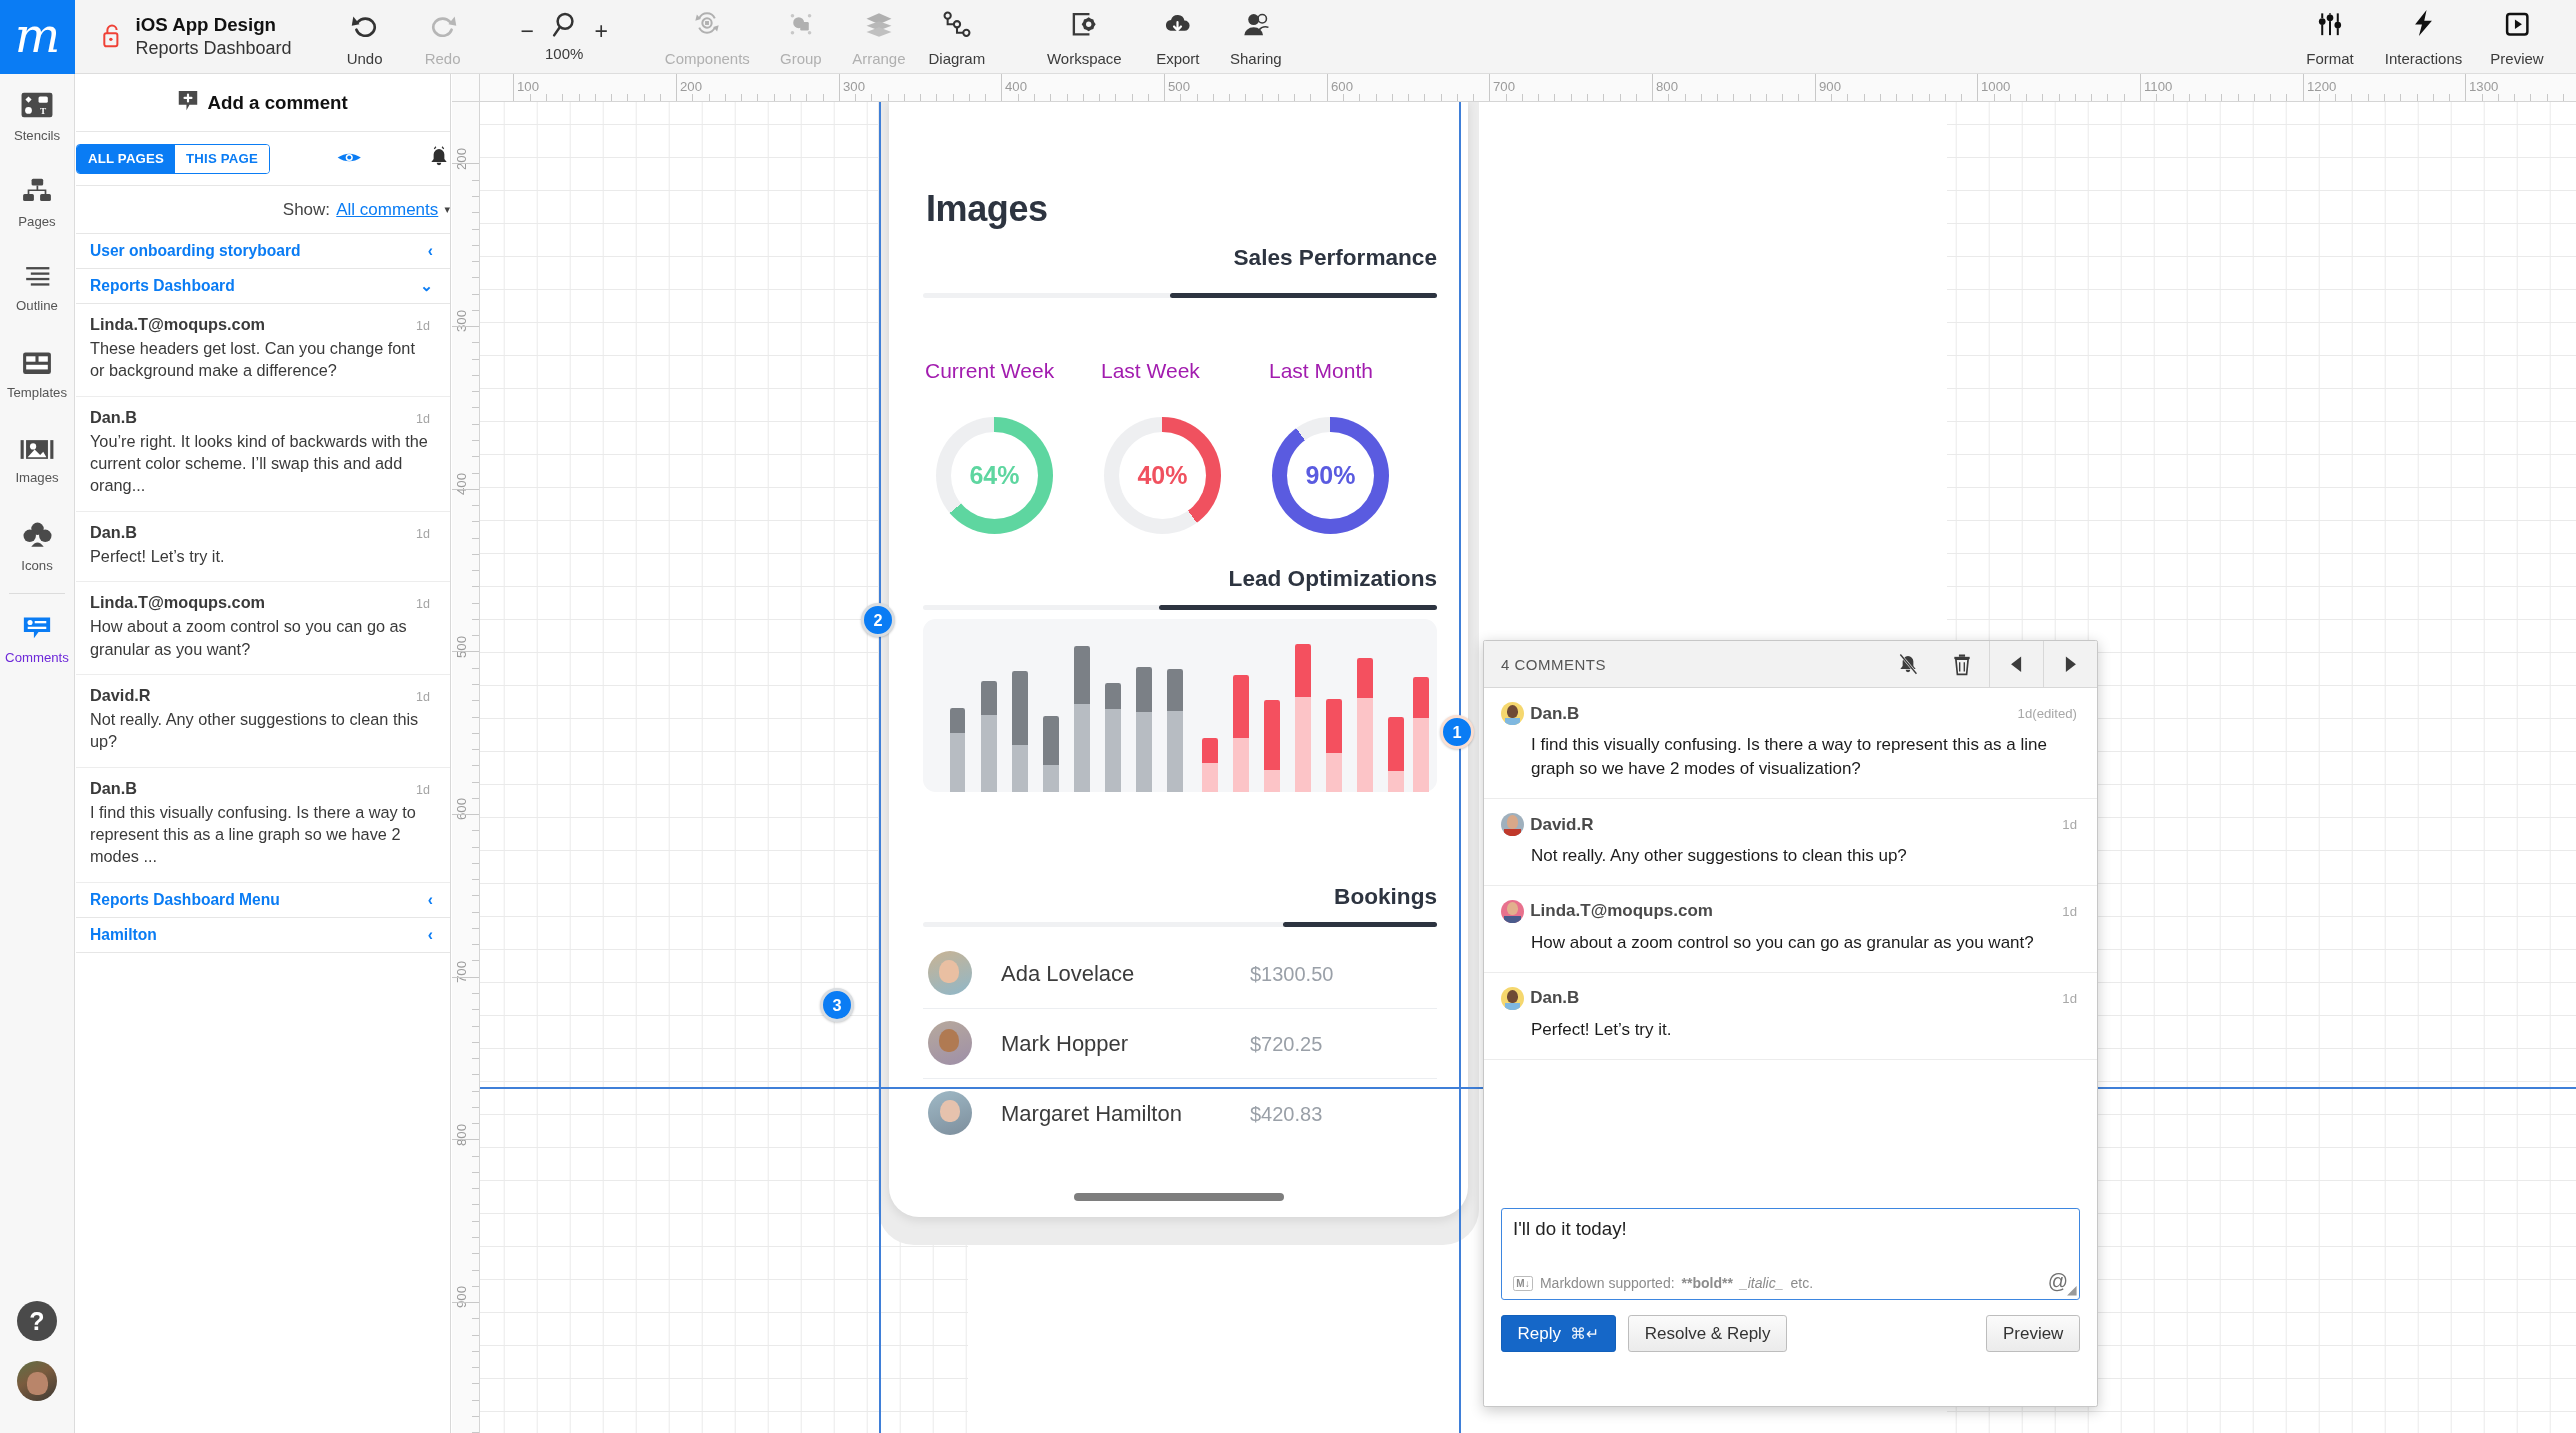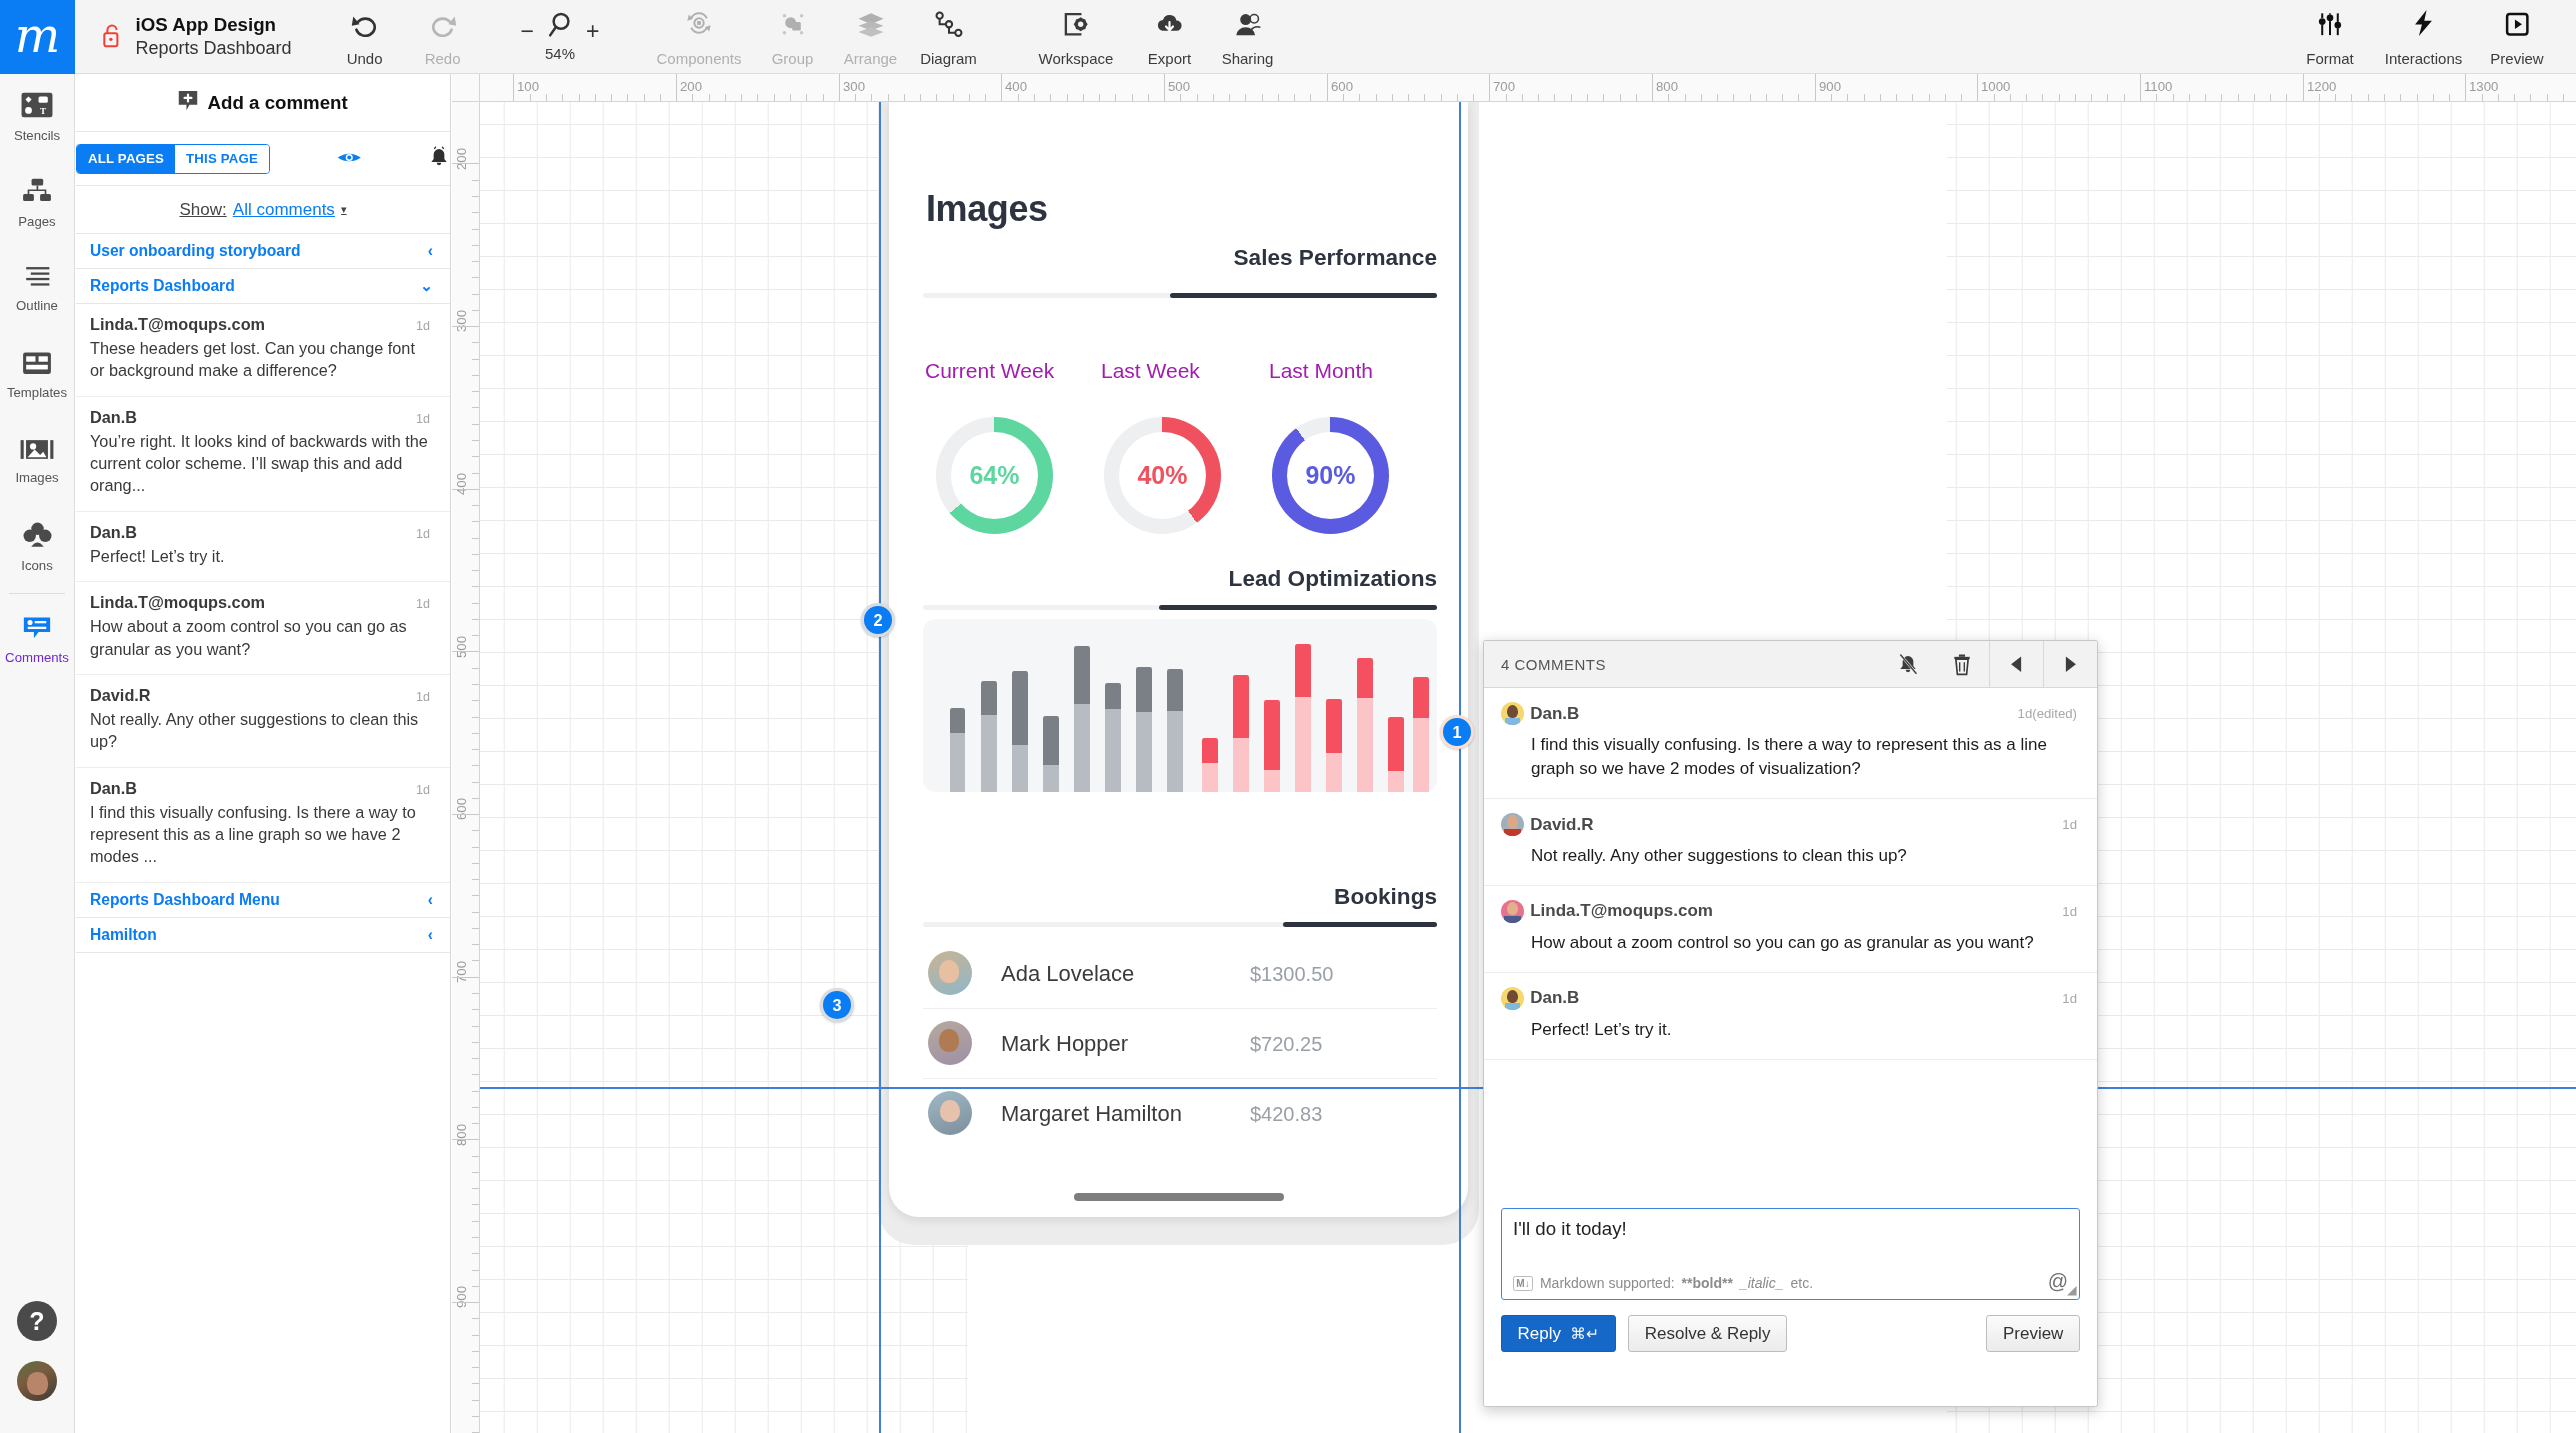--- a/index.html
+++ b/index.html
@@ -84,22 +84,22 @@
   #add-comment .txt { font-size: 18.7px; font-weight: bold; color: #111; }
   #filterbar {
     height: 54px; display: flex; align-items: center; justify-content: space-between; gap: 17px;
     border-bottom: 0.8px solid #e6e6e6;
   }
   .seg { display: flex; border: 1.6px solid #0a7cf4; border-radius: 3.9px; overflow: hidden; height: 30px; }
   .seg div { display: flex; align-items: center; padding: 0 11px; font-size: 13.2px; font-weight: bold; letter-spacing: 0.2px; }
   .seg .on { background: #0a7cf4; color: #fff; }
   .seg .off { background: #fff; color: #0a7cf4; }
   #showrow {
-    height: 48px; display: flex; align-items: center; justify-content: center; gap: 6.2px;
-    border-bottom: 0.8px solid #e6e6e6; font-size: 17px; color: #444; text-decoration: underline;
+    height: 48px; display: flex; align-items: center; justify-content: flex-end; gap: 6.2px;
+    border-bottom: 0.8px solid #e6e6e6; font-size: 17px; color: #444;
   }
   #showrow .link { color: #0a7cf4; text-decoration: underline; }
   #showrow .caret { color: #444; font-size: 11px; }
 
   .grp-row {
     height: 35px; display: flex; align-items: center; justify-content: space-between;
     padding: 0 17px 0 14px; border-bottom: 0.8px solid #e6e6e6;
     font-size: 15.6px; font-weight: bold; color: #0a7cf4;
   }
   .grp-row .chev { font-size: 15.6px; }
@@ -304,21 +304,21 @@
 
   <div id="zoomgrp">
     <span class="pm">−</span>
     <div id="zoom-center">
       <span>
         <svg width="26.5" height="30" viewBox="0 0 34 38">
           <circle cx="18" cy="13" r="9.5" fill="none" stroke="#333" stroke-width="3.2"></circle>
           <line x1="11" y1="21" x2="4" y2="31" stroke="#333" stroke-width="3.2" stroke-linecap="round"></line>
         </svg>
       </span>
-      <span class="lbl">54%</span>
+      <span class="lbl">100%</span>
     </div>
     <span class="pm">+</span>
   </div>
 
   <div style="width:34px"></div>
 
   <div class="tool dim wide">
     <span class="glyph">
       <svg width="30" height="28" viewBox="0 0 38 36">
         <path d="M9 12 a11 11 0 0 1 20 0" fill="none" stroke="#b0b0b0" stroke-width="2.6"></path>

